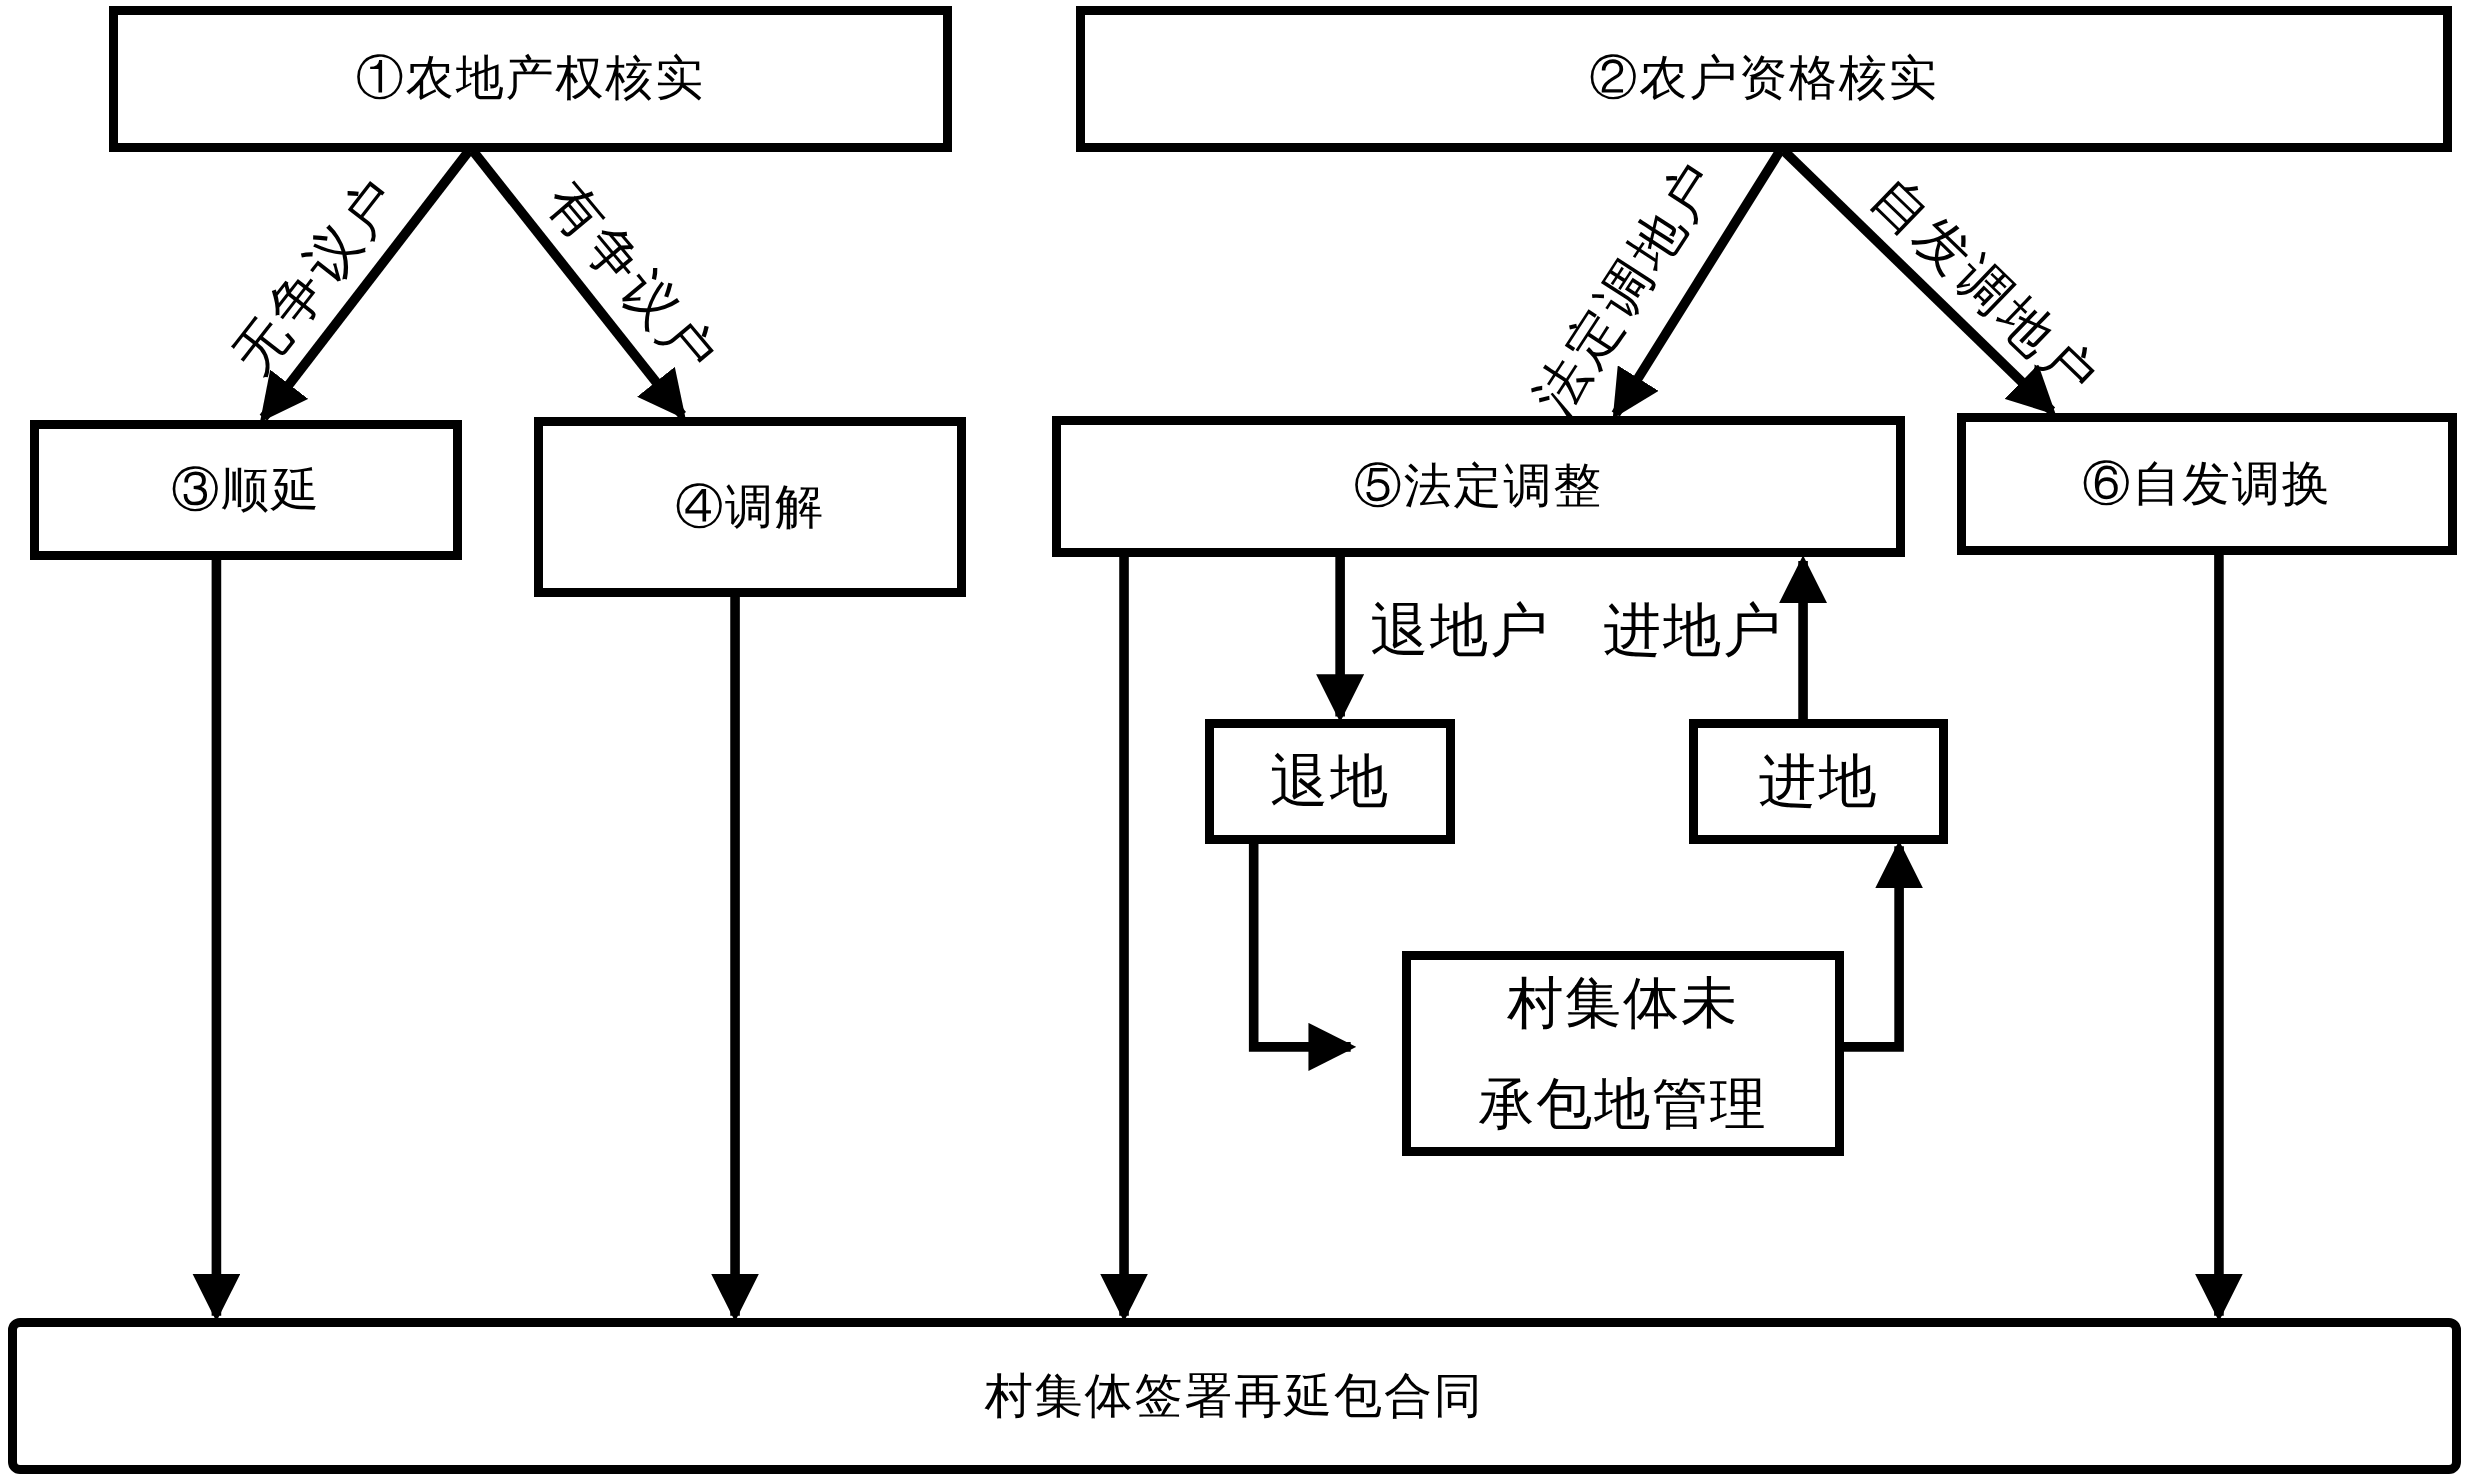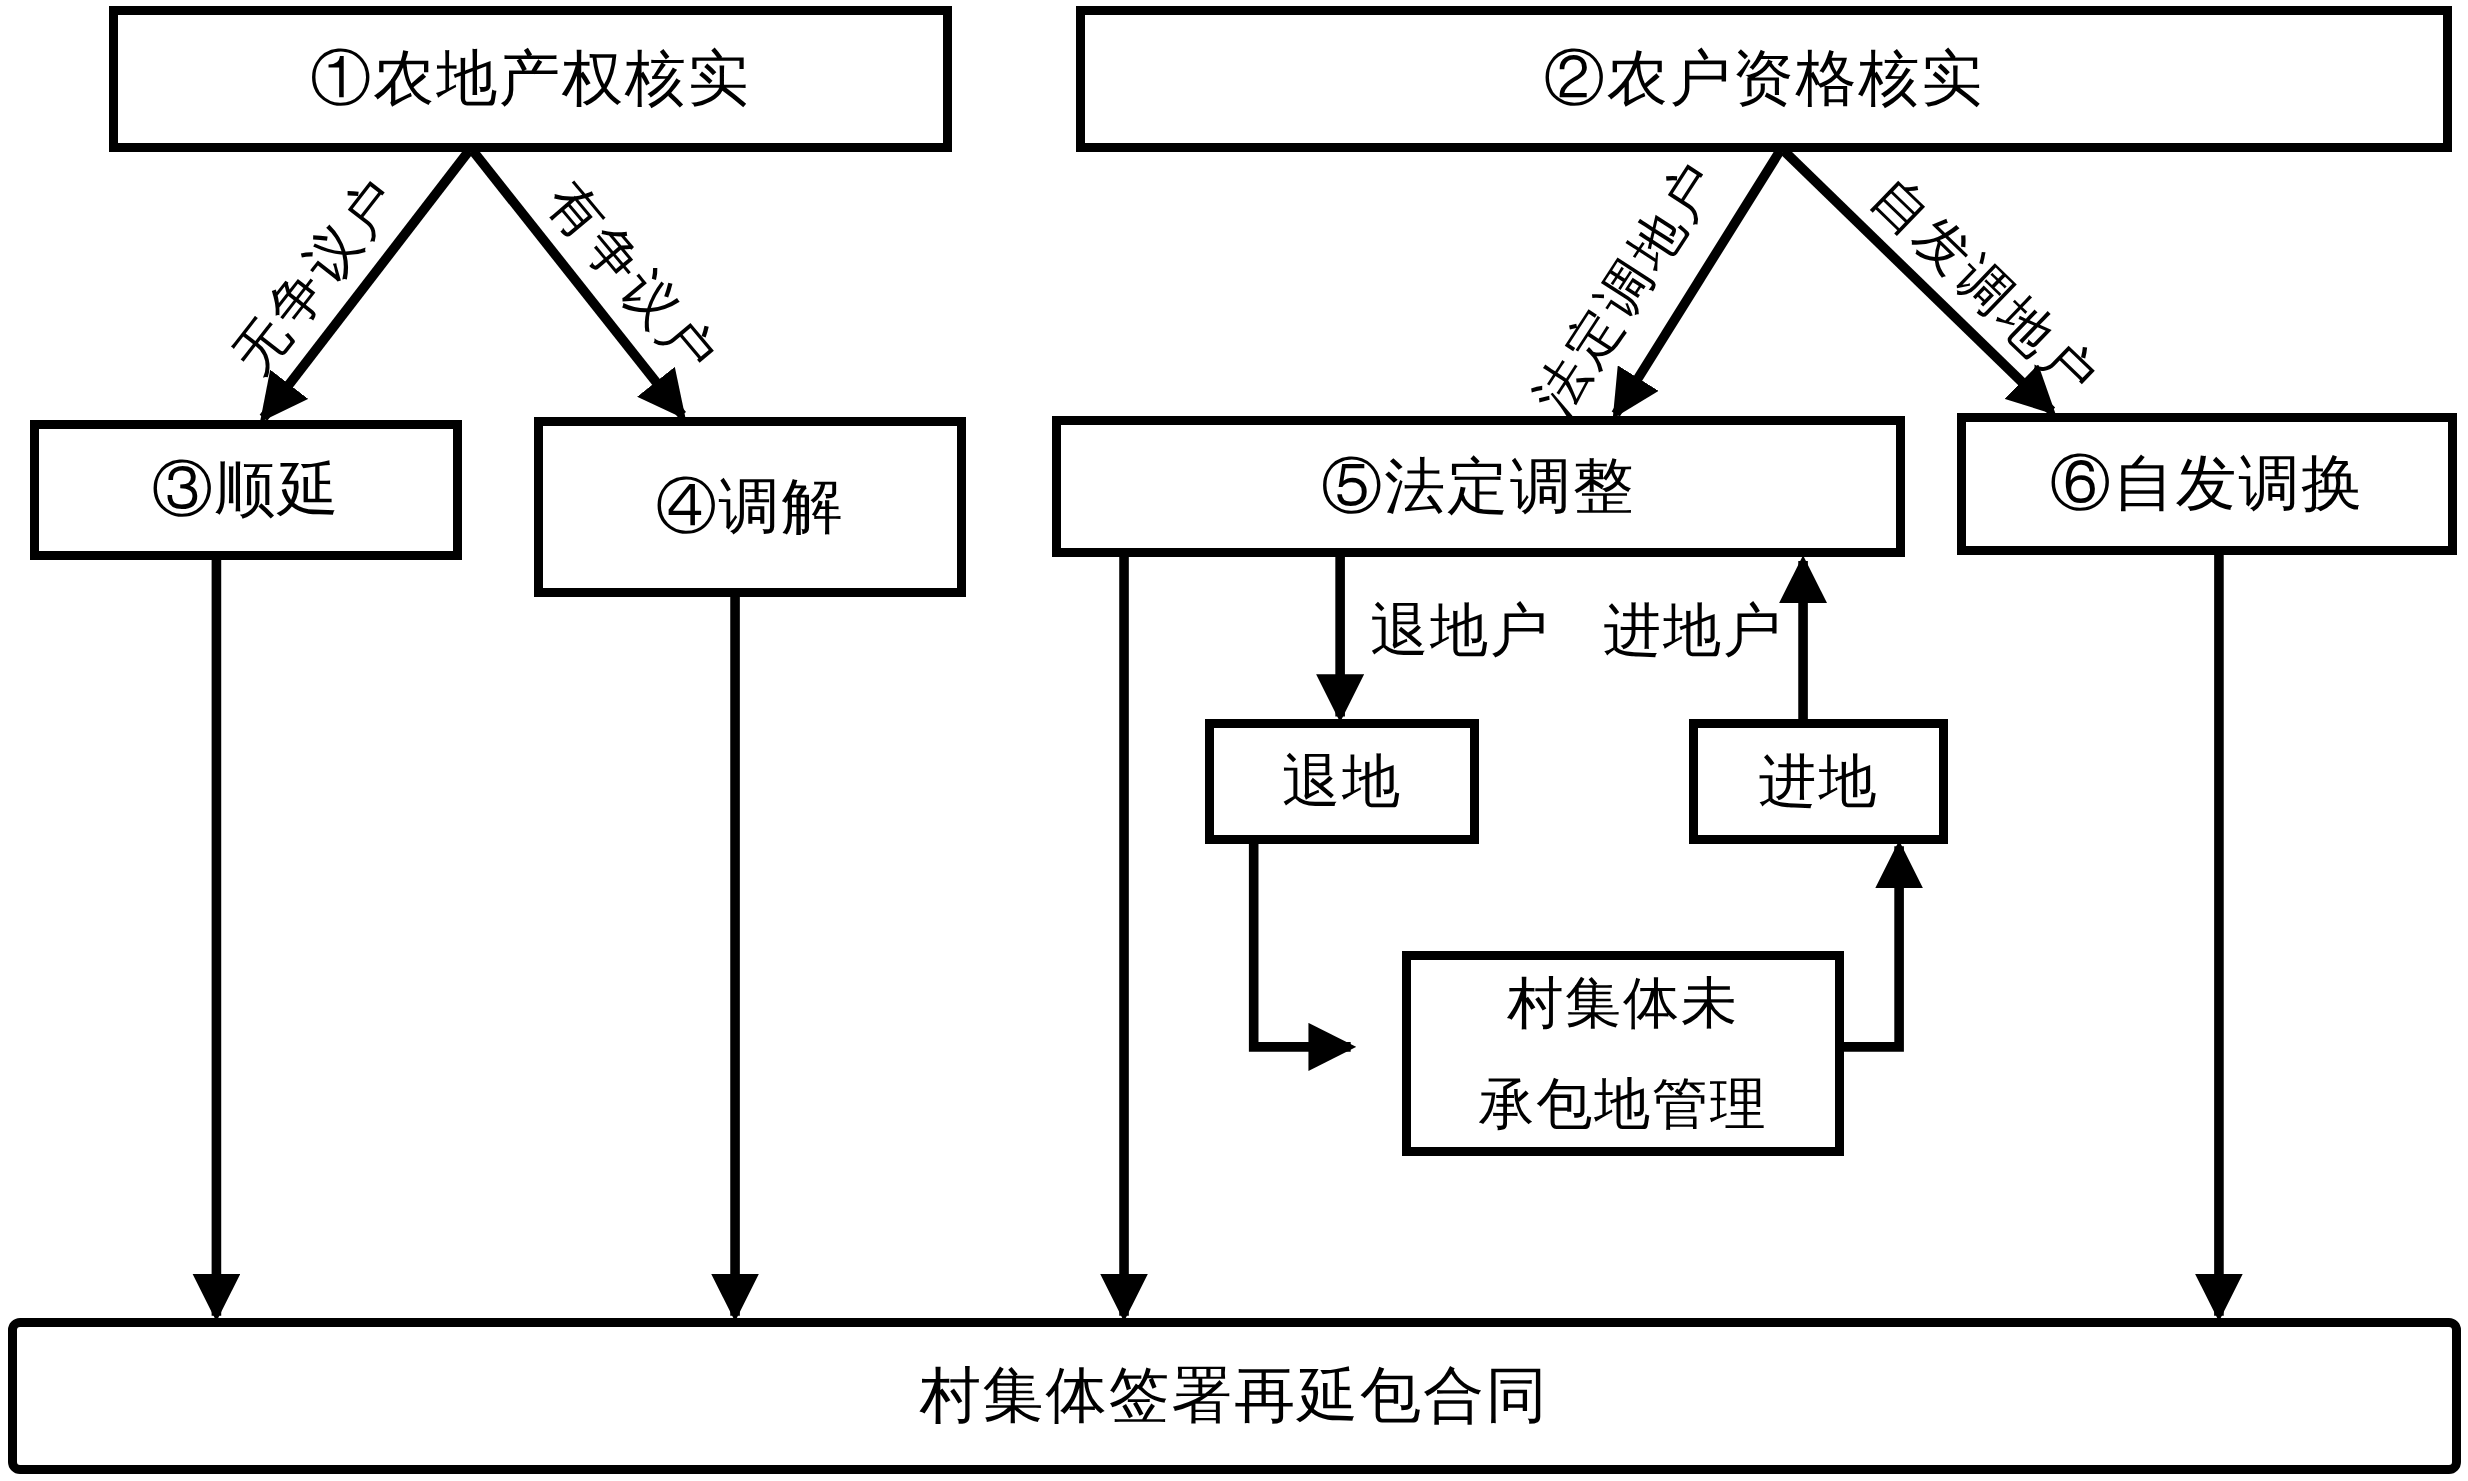--- a/index.html
+++ b/index.html
@@ -25,21 +25,21 @@
   }
   .node {
     position: absolute;
     box-sizing: border-box;
     border: 9.6px solid #000000;
     background: #ffffff;
     display: flex;
     align-items: center;
     justify-content: center;
     text-align: center;
-    font-size: 61px;
+    font-size: 48px;
     letter-spacing: 1.9px;
     line-height: 1.1;
   }
   .node.small {
     font-size: 58px;
   }
   .node.multiline {
     white-space: pre-line;
     font-size: 56px;
     line-height: 1.8;
@@ -56,21 +56,21 @@
     font-size: 58px;
     letter-spacing: 1.9px;
   }
   
   #box1   { left: 109px;  top: 5.8px;    width: 843px;  height: 146px; }
   #box2   { left: 1076px; top: 5.8px;    width: 1376px; height: 146px; }
   #box3   { left: 30px;   top: 420px;  width: 432px;  height: 140px; }
   #box4   { left: 534px;  top: 417px;  width: 432px;  height: 180px; }
   #box5   { left: 1052px; top: 416px;  width: 853px;  height: 141px; }
   #box6   { left: 1957px; top: 413px;  width: 500px;  height: 142px; }
-  #tuidi  { left: 1205px; top: 719px;  width: 274px;  height: 125px; }
+  #tuidi  { left: 1205px; top: 719px;  width: 250px;  height: 125px; }
   #jindi  { left: 1689px; top: 719px;  width: 259px;  height: 125px; }
   #mgmt   { left: 1355px; top: 951px;  width: 442px;  height: 205px; }
   #bottom { left: 7.7px;    top: 1318px; width: 2453px; height: 156px; border-radius: 12px; }
 
   
   #lbl-no-dispute { left: 317px;  top: 276px; transform: translate(-50%,-50%) rotate(-52deg); }
   #lbl-dispute    { left: 632px;  top: 279px; transform: translate(-50%,-50%) rotate(50deg); }
   #lbl-statutory  { left: 1627px; top: 288px; transform: translate(-50%,-50%) rotate(-57deg); }
   #lbl-voluntary  { left: 1985px; top: 288px; transform: translate(-50%,-50%) rotate(44deg); }
   #lbl-return     { left: 1460px; top: 631px; transform: translate(-50%,-50%); }

